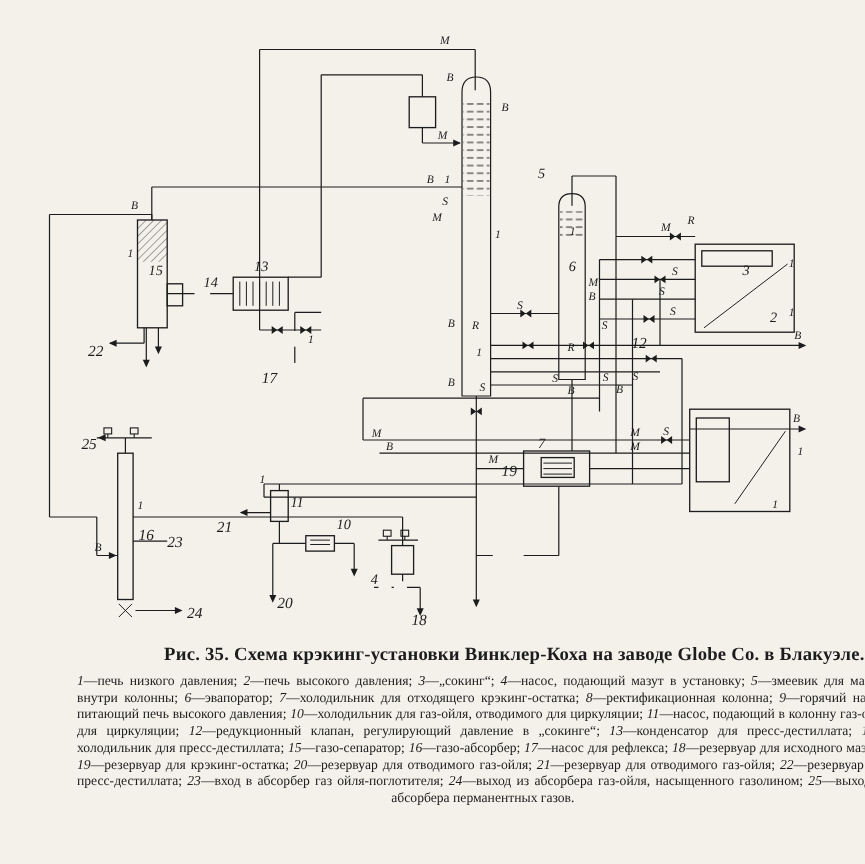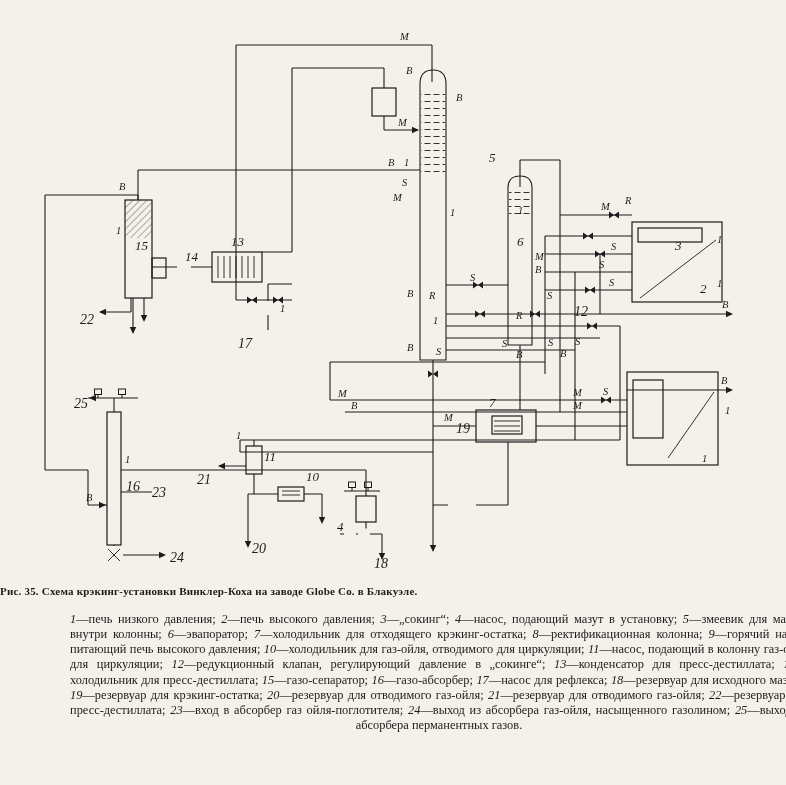--- a/index.html
+++ b/index.html
@@ -5,22 +5,22 @@
   :root{ --ink:#1c1c1c; --paper:#f3f1ea; }
   html,body{margin:0;padding:0;}
   body{background:var(--paper); font-family:"Liberation Serif", serif;}
   .page{position:relative; width:786px; height:785px; overflow:hidden; background:var(--paper); color:var(--ink);}
   .diagram-wrap{position:absolute; top:0; left:0; width:786px; height:575px;}
   svg{color:var(--ink);}
   svg path.pipe{stroke:currentColor; stroke-width:1.1; fill:none;}
   svg path.thin{stroke:currentColor; stroke-width:0.9; fill:none;}
   svg rect.vessel{stroke:currentColor; stroke-width:1.2; fill:none;}
   svg .fillpaper{fill:var(--paper);}
-  .caption{position:absolute; top:585px; left:0; width:786px; text-align:left;
-    font-weight:bold; font-size:11px; letter-spacing:0.2px;}
+  .caption{position:absolute; top:585px; left:0; width:786px; text-align:right;
+    font-weight:bold; font-size:17px; letter-spacing:0.2px;}
   .legend{position:absolute; top:612px; left:24px; width:738px;
     font-size:12.4px; line-height:1.22; text-align:justify; text-align-last:center;margin-left:46px;}
   .legend i{font-style:italic;}
   #diagram-labels text{font-family:"Liberation Serif",serif; font-style:italic;}
 </style>
 </head>
 <body>
 
 <div class="page">
 

